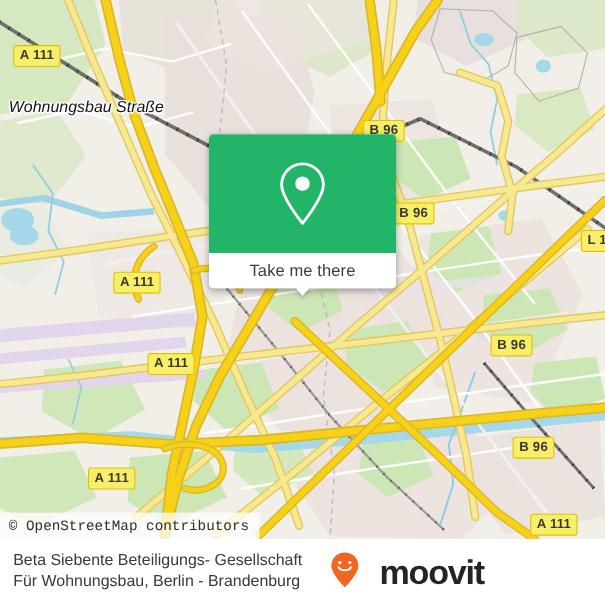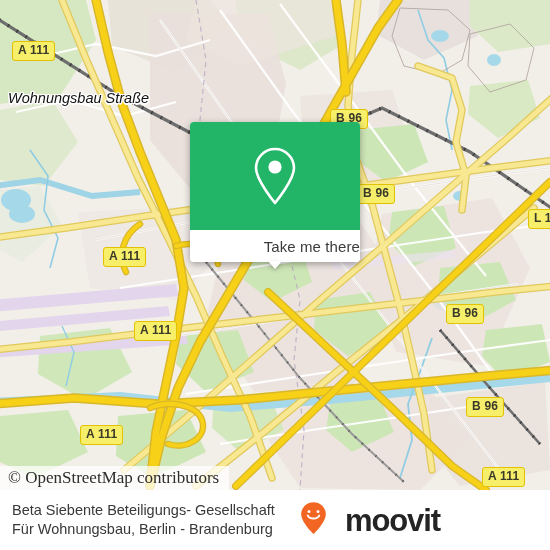--- a/index.html
+++ b/index.html
@@ -91,21 +91,21 @@
   }
   #poi-card-bar {
     position: absolute;
     left: 0; top: 108px;
     width: 170px;
     height: 32px;
     background: #ffffff;
     border-radius: 0 0 4px 4px;
     display: flex;
     align-items: center;
-    justify-content: flex-end;
+    justify-content: center;
   }
   #poi-card-bar .label {
     font-family: "Liberation Sans", sans-serif;
     font-size: 15px;
     color: #3c3c3c;
     letter-spacing: 0.1px;
   }
   #poi-card-tail {
     position: absolute;
     left: 50%;
@@ -121,22 +121,22 @@
   
   #attribution {
     position: absolute;
     left: 0;
     top: 466px;
     height: 24px;
     display: flex;
     align-items: center;
     padding: 0 10px 0 8px;
     background: rgba(255,255,255,0.74);
-    font-family: Liberation Serif, serif;
-    font-size: 17px;
+    font-family: Liberation Mono, monospace;
+    font-size: 13px;
     color: #2c2c2c;
     white-space: nowrap;
   }
 
   
   #footer {
     position: absolute;
     left: 0;
     top: 490px;
     width: 458px;

